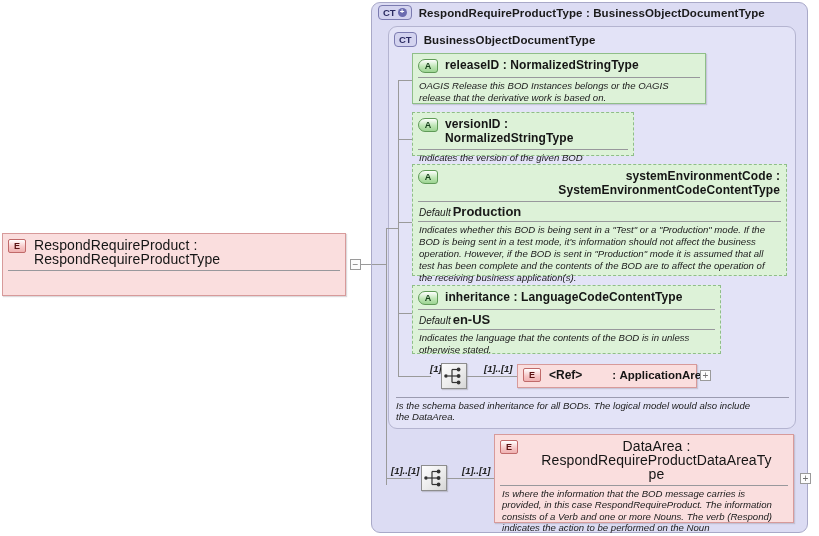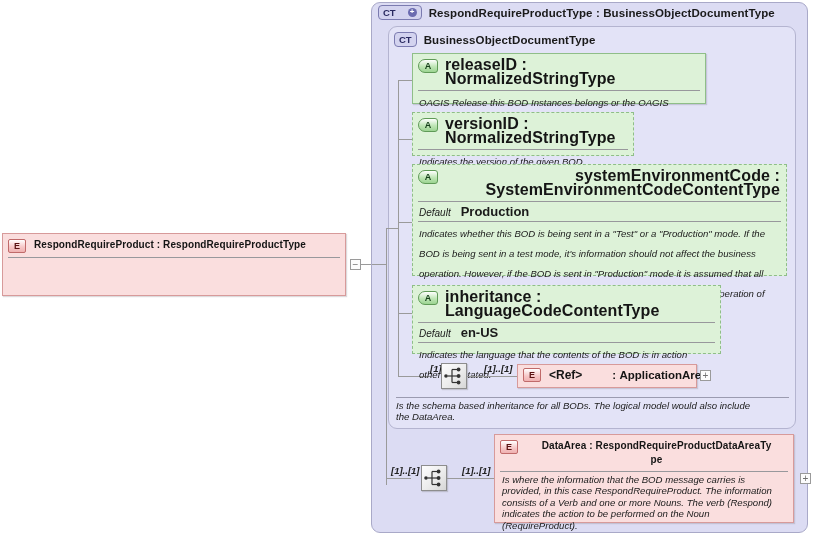--- a/index.html
+++ b/index.html
@@ -65,21 +65,21 @@
     font-weight: bold;
     color: #1a1a1a;
     letter-spacing: 0.1px;
   }
 
   
   .badge-ct {
     display: inline-flex;
     align-items: center;
     justify-content: center;
-    gap: 12px;
+    gap: 2px;
     height: 15px;
     padding: 0 4px;
     border: 1px solid #7b7bb0;
     border-radius: 4px;
     background: #d3d3ef;
     font-size: 9.5px;
     font-weight: bold;
     color: #2a2a60;
     font-family: "Liberation Sans", sans-serif;
     box-sizing: border-box;
@@ -124,56 +124,56 @@
     border-radius: 7px 3px 3px 7px;
     background: linear-gradient(to bottom, #ffffff 0%, #bfe6b6 55%, #9cd492 100%);
     font-size: 9px;
     font-weight: bold;
     color: #16401a;
     text-align: center;
     line-height: 13px;
     box-sizing: border-box;
   }
   .attr .attr-name {
-    font-size: 16px;
+    font-size: 12px;
     font-weight: bold;
     color: #151515;
     line-height: 14px;
     letter-spacing: 0.1px;
   }
   .attr .attr-name.centered { text-align: right; }
 
   .attr .sep {
     height: 1px;
     background: #98989c;
     margin: 0 5px;
   }
   .attr .default-row {
     display: flex;
-    gap: 10px;
+    gap: 2px;
     padding: 2px 6px 2px 6px;
     align-items: baseline;
   }
   .attr .default-label {
     font-size: 10px;
     font-style: italic;
     color: #1a1a1a;
   }
   .attr .default-value {
     font-size: 13px;
     font-weight: bold;
     color: #1a1a1a;
     font-family: "Liberation Sans", sans-serif;
   }
   .attr .doc {
     padding: 2px 6px 4px 6px;
     font-size: 9.6px;
     font-style: italic;
     color: #202020;
-    line-height: 20px;
+    line-height: 12px;
   }
 
   
   .elem {
     position: absolute;
     background: #fadede;
     border: 1px solid #d79a9a;
     box-sizing: border-box;
     box-shadow: 1px 1px 1px rgba(120,110,120,0.25);
   }
@@ -192,22 +192,22 @@
     border-radius: 2px;
     background: linear-gradient(to bottom, #ffffff 0%, #f6c6c6 60%, #efb1b1 100%);
     font-size: 9px;
     font-weight: bold;
     color: #5a1414;
     text-align: center;
     line-height: 13px;
     box-sizing: border-box;
   }
   .elem .elem-name {
-    font-size: 10px;
-    font-weight: bold;
+    font-size: 14px;
+    font-weight: normal;
     color: #151515;
     line-height: 14px;
     letter-spacing: 0.1px;
   }
   .elem .elem-name.centered { text-align: center; width: 100%;}
   .elem .sep {
     height: 1px;
     background: #98989c;
     margin: 0 5px;
   }
@@ -373,21 +373,21 @@
     <div class="attr-title">
       <span class="badge-a">A</span>
       <span class="attr-name">inheritance : LanguageCodeContentType</span>
     </div>
     <div class="sep"></div>
     <div class="default-row">
       <span class="default-label">Default</span>
       <span class="default-value">en-US</span>
     </div>
     <div class="sep"></div>
-    <div class="doc">Indicates the language that the contents of the BOD is in action otherwise stated.</div>
+    <div class="doc">Indicates the language that the contents of the BOD is in unless otherwise stated.</div>
   </div>
 
   <div class="card" style="left:430px; top:363px;">[1]..[1]</div>
 
   <div class="seq" style="left:441px; top:363px;">
     <svg width="24" height="24" viewBox="0 0 24 24">
       <circle cx="4" cy="12" r="1.8" fill="#333"></circle>
       <line x1="5.6" y1="12" x2="10" y2="12" stroke="#333" stroke-width="1.2"></line>
       <line x1="10" y1="5.5" x2="10" y2="18.5" stroke="#333" stroke-width="1.2"></line>
       <line x1="10" y1="5.5" x2="15" y2="5.5" stroke="#333" stroke-width="1.2"></line>

